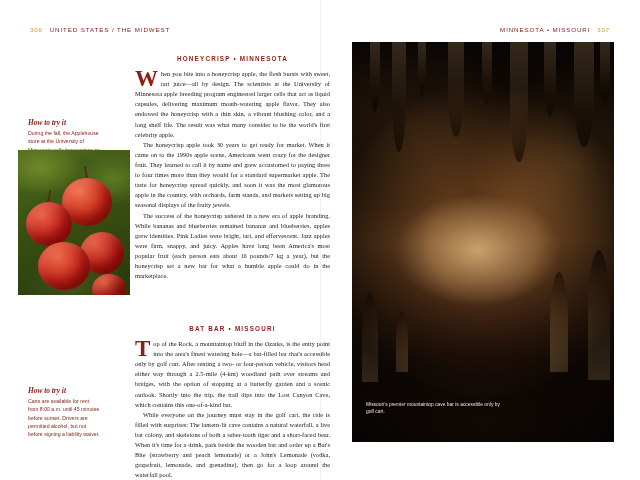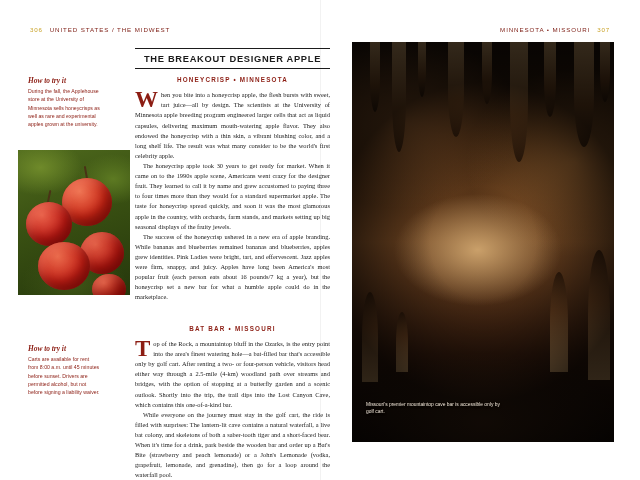--- a/index.html
+++ b/index.html
@@ -99,20 +99,21 @@
     left: 28px;
     width: 72px;
   }
   .sidenote-title {
     font-family: "Liberation Serif", serif;
     font-style: italic;
     font-weight: bold;
     font-size: 7.4px;
     color: #8c1d13;
     margin-bottom: 2px;
+    margin-top: 42px;
   }
   .sidenote-body {
     font-family: "Liberation Sans", sans-serif;
     font-size: 5.2px;
     line-height: 1.6;
     color: #8c1d13;
   }
 
   
   .apple-photo {
@@ -222,21 +223,20 @@
   <div class="gutter"></div>
 
   <div class="runhead runhead-left">
     <span class="folio">306</span><span>United States / The Midwest</span>
   </div>
   <div class="runhead runhead-right">
     <span>Minnesota • Missouri</span><span class="folio">307</span>
   </div>
 
   <div class="center-col">
-    <div class="sect-title">The Breakout Designer Apple</div>
     <div class="sect-sub">Honeycrisp • Minnesota</div>
     <div class="body-text">
       <p class="first">
         <span class="dropcap">W</span><span>hen you bite into a honeycrisp apple, the flesh bursts with sweet, tart juice—all by design. The scientists at the University of Minnesota apple breeding program engineered larger cells that act as liquid capsules, delivering maximum mouth-watering apple flavor. They also endowed the honeycrisp with a thin skin, a vibrant blushing color, and a long shelf life. The result was what many consider to be the world's first celebrity apple.</span>
       </p>
       <p>The honeycrisp apple took 30 years to get ready for market. When it came on to the 1990s apple scene, Americans went crazy for the designer fruit. They learned to call it by name and grew accustomed to paying three to four times more than they would for a standard supermarket apple. The taste for honeycrisp spread quickly, and soon it was the most glamorous apple in the country, with orchards, farm stands, and markets setting up big seasonal displays of the fruity jewels.</p>
       <p>The success of the honeycrisp ushered in a new era of apple branding. While bananas and blueberries remained bananas and blueberries, apples grew identities. Pink Ladies were bright, tart, and effervescent. Jazz apples were firm, snappy, and juicy. Apples have long been America's most popular fruit (each person eats about 16 pounds/7 kg a year), but the honeycrisp set a new bar for what a humble apple could do in the marketplace.</p>
     </div>
   </div>
 

